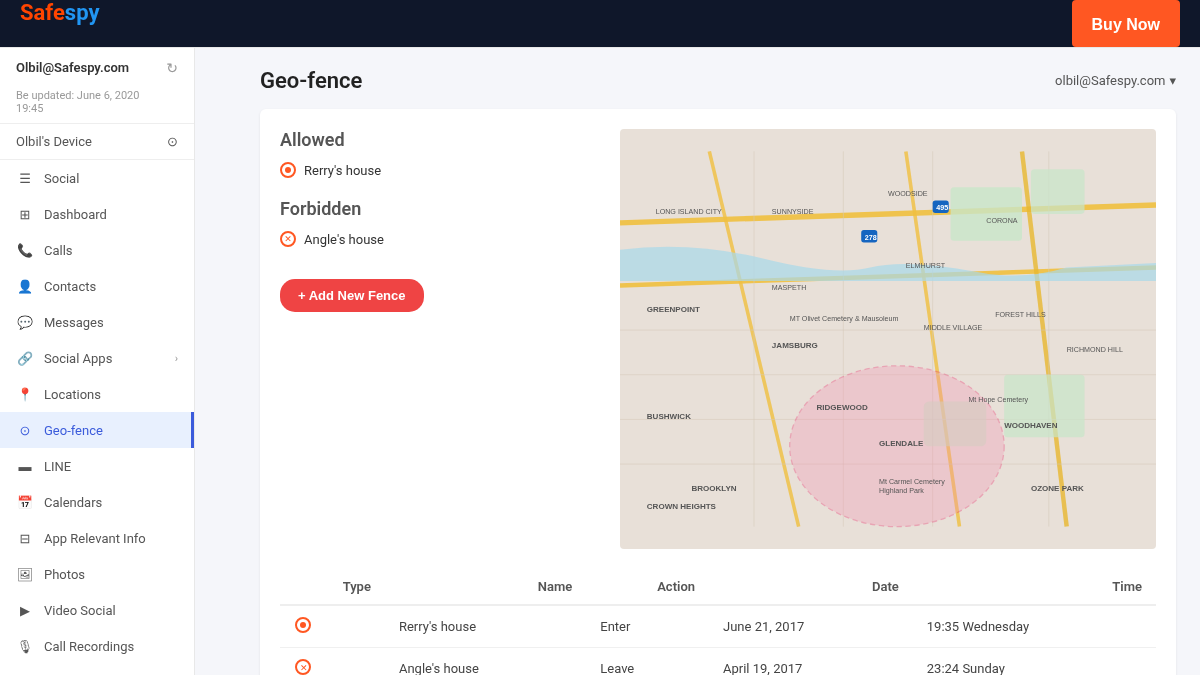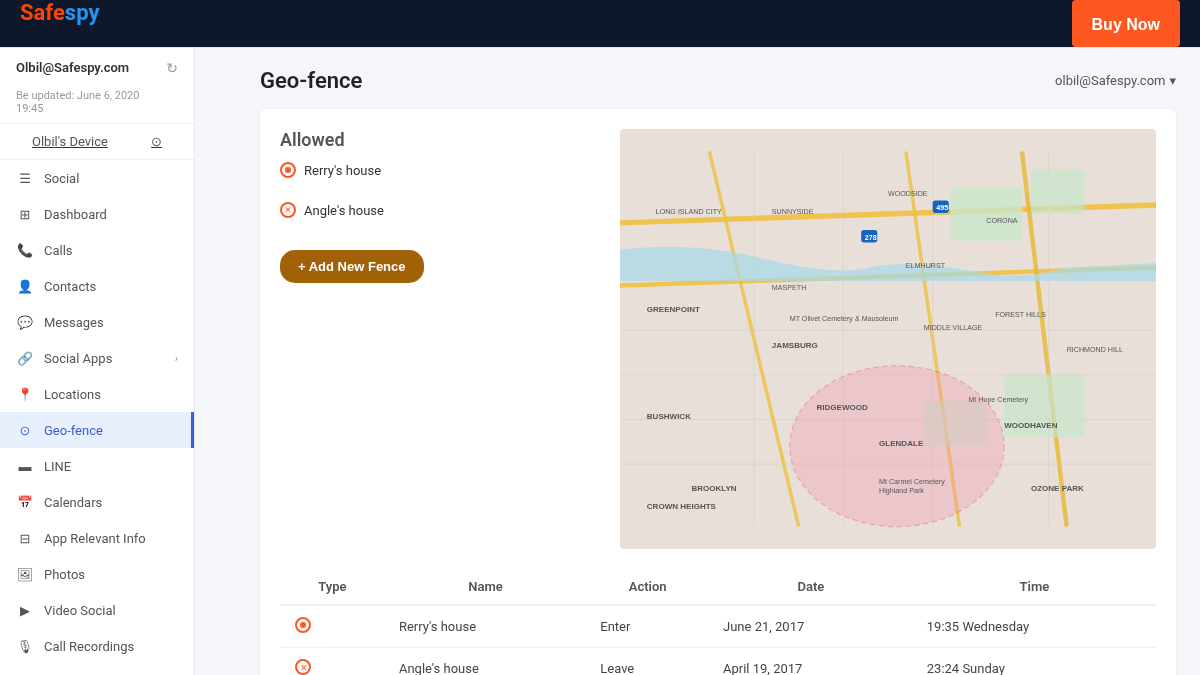--- a/index.html
+++ b/index.html
@@ -13,21 +13,21 @@
     .buy-btn { background: #ff5722; color: #fff; border: none; padding: 16px 20px; border-radius: 4px; font-size: 16px; font-weight: 600; cursor: pointer; }
 
     
     .layout { display: flex; flex: 1; overflow: hidden; gap: 41px; }
 
     
     .sidebar { width: 195px; background: #fff; border-right: 1px solid #e8e8e8; overflow-y: auto; flex-shrink: 0; }
     .sidebar-user { padding: 12px 16px 8px; border-bottom: 1px solid #eee; }
     .sidebar-user .email { font-size: 13px; font-weight: 600; color: #333; }
     .sidebar-user .updated { font-size: 11px; color: #999; margin-top: 14px; }
-    .sidebar-device { display: flex; align-items: flex-end; justify-content: space-between; padding: 10px 32px; border-bottom: 1px solid #eee; text-decoration: underline; }
+    .sidebar-device { display: flex; align-items: flex-end; justify-content: space-between; padding: 10px 16px; border-bottom: 1px solid #eee; }
     .sidebar-device span { font-size: 13px; color: #555; }
     .sidebar-refresh { color: #999; font-size: 14px; cursor: pointer; }
 
     .nav-item { display: flex; align-items: center; padding: 9px 16px; color: #555; cursor: pointer; font-size: 13px; gap: 10px; }
     .nav-item.active { background: #e8f0fe; color: #3b5bdb; border-right: 3px solid #3b5bdb; }
     .nav-item .icon { width: 18px; height: 18px; flex-shrink: 0; display: flex; align-items: center; justify-content: center; color: inherit; }
     .nav-item .arrow { margin-left: auto; font-size: 11px; color: #999; }
 
     
     .main { flex: 1; overflow-y: auto; padding: 20px 24px; background: #f5f6fa; }
@@ -44,29 +44,29 @@
     .left-panel { width: 320px; flex-shrink: 0; }
 
     .fence-section { margin-bottom: 16px; }
     .fence-section-title { font-size: 18px; font-weight: 600; color: #555; margin-bottom: 8px; }
     .fence-item { display: flex; align-items: center; gap: 8px; font-size: 13px; color: #333; padding: 4px 0; }
     .fence-icon-allowed { width: 16px; height: 16px; border-radius: 50%; border: 2px solid #ff5722; background: #fff; position: relative; display: inline-flex; align-items: center; justify-content: center; }
     .fence-icon-allowed::after { content: ''; width: 6px; height: 6px; border-radius: 50%; background: #ff5722; }
     .fence-icon-forbidden { width: 16px; height: 16px; border-radius: 50%; border: 2px solid #ff5722; background: #fff; position: relative; display: inline-flex; align-items: center; justify-content: center; }
     .fence-icon-forbidden::after { content: '✕'; font-size: 9px; color: #ff5722; }
 
-    .add-fence-btn { background: #a16207; color: #fff; border: none; padding: 9px 18px; border-radius: 15px; font-size: 13px; font-weight: 600; cursor: pointer; margin-top: 12px; }
+    .add-fence-btn { background: #ef4444; color: #fff; border: none; padding: 9px 18px; border-radius: 15px; font-size: 13px; font-weight: 600; cursor: pointer; margin-top: 12px; }
 
     
     .map-container { flex: 1; height: 420px; border-radius: 4px; overflow: hidden; position: relative; background: #e8e0d8; }
     .map-svg { width: 100%; height: 100%; }
 
     
     .fence-table { width: 100%; margin-top: 20px; border-collapse: collapse; }
-    .fence-table th { text-align: center; padding: 10px 14px; font-size: 13px; font-weight: 600; color: #555; border-bottom: 2px solid #eee; }
+    .fence-table th { text-align: right; padding: 10px 14px; font-size: 13px; font-weight: 600; color: #555; border-bottom: 2px solid #eee; }
     .fence-table td { padding: 10px 14px; font-size: 13px; color: #444; border-bottom: 1px solid #f0f0f0; }
 
     
     .user-top { display: flex; align-items: flex-start; justify-content: space-between; }
   </style>
 </head>
 <body>
 
 <div class="header">
   <div class="logo">
@@ -170,20 +170,21 @@
 
         <div class="left-panel">
           <div class="fence-section">
             <div class="fence-section-title">Allowed</div>
             <div class="fence-item">
               <span class="fence-icon-allowed"></span>
               <span>Rerry's house</span>
             </div>
           </div>
           <div class="fence-section">
+            <div class="fence-section-title">Forbidden</div>
             <div class="fence-item">
               <span class="fence-icon-forbidden"></span>
               <span>Angle's house</span>
             </div>
           </div>
           <button class="add-fence-btn">+ Add New Fence</button>
         </div>
 
         <div class="map-container">
           <svg class="map-svg" viewBox="0 0 600 420" xmlns="http://www.w3.org/2000/svg">

